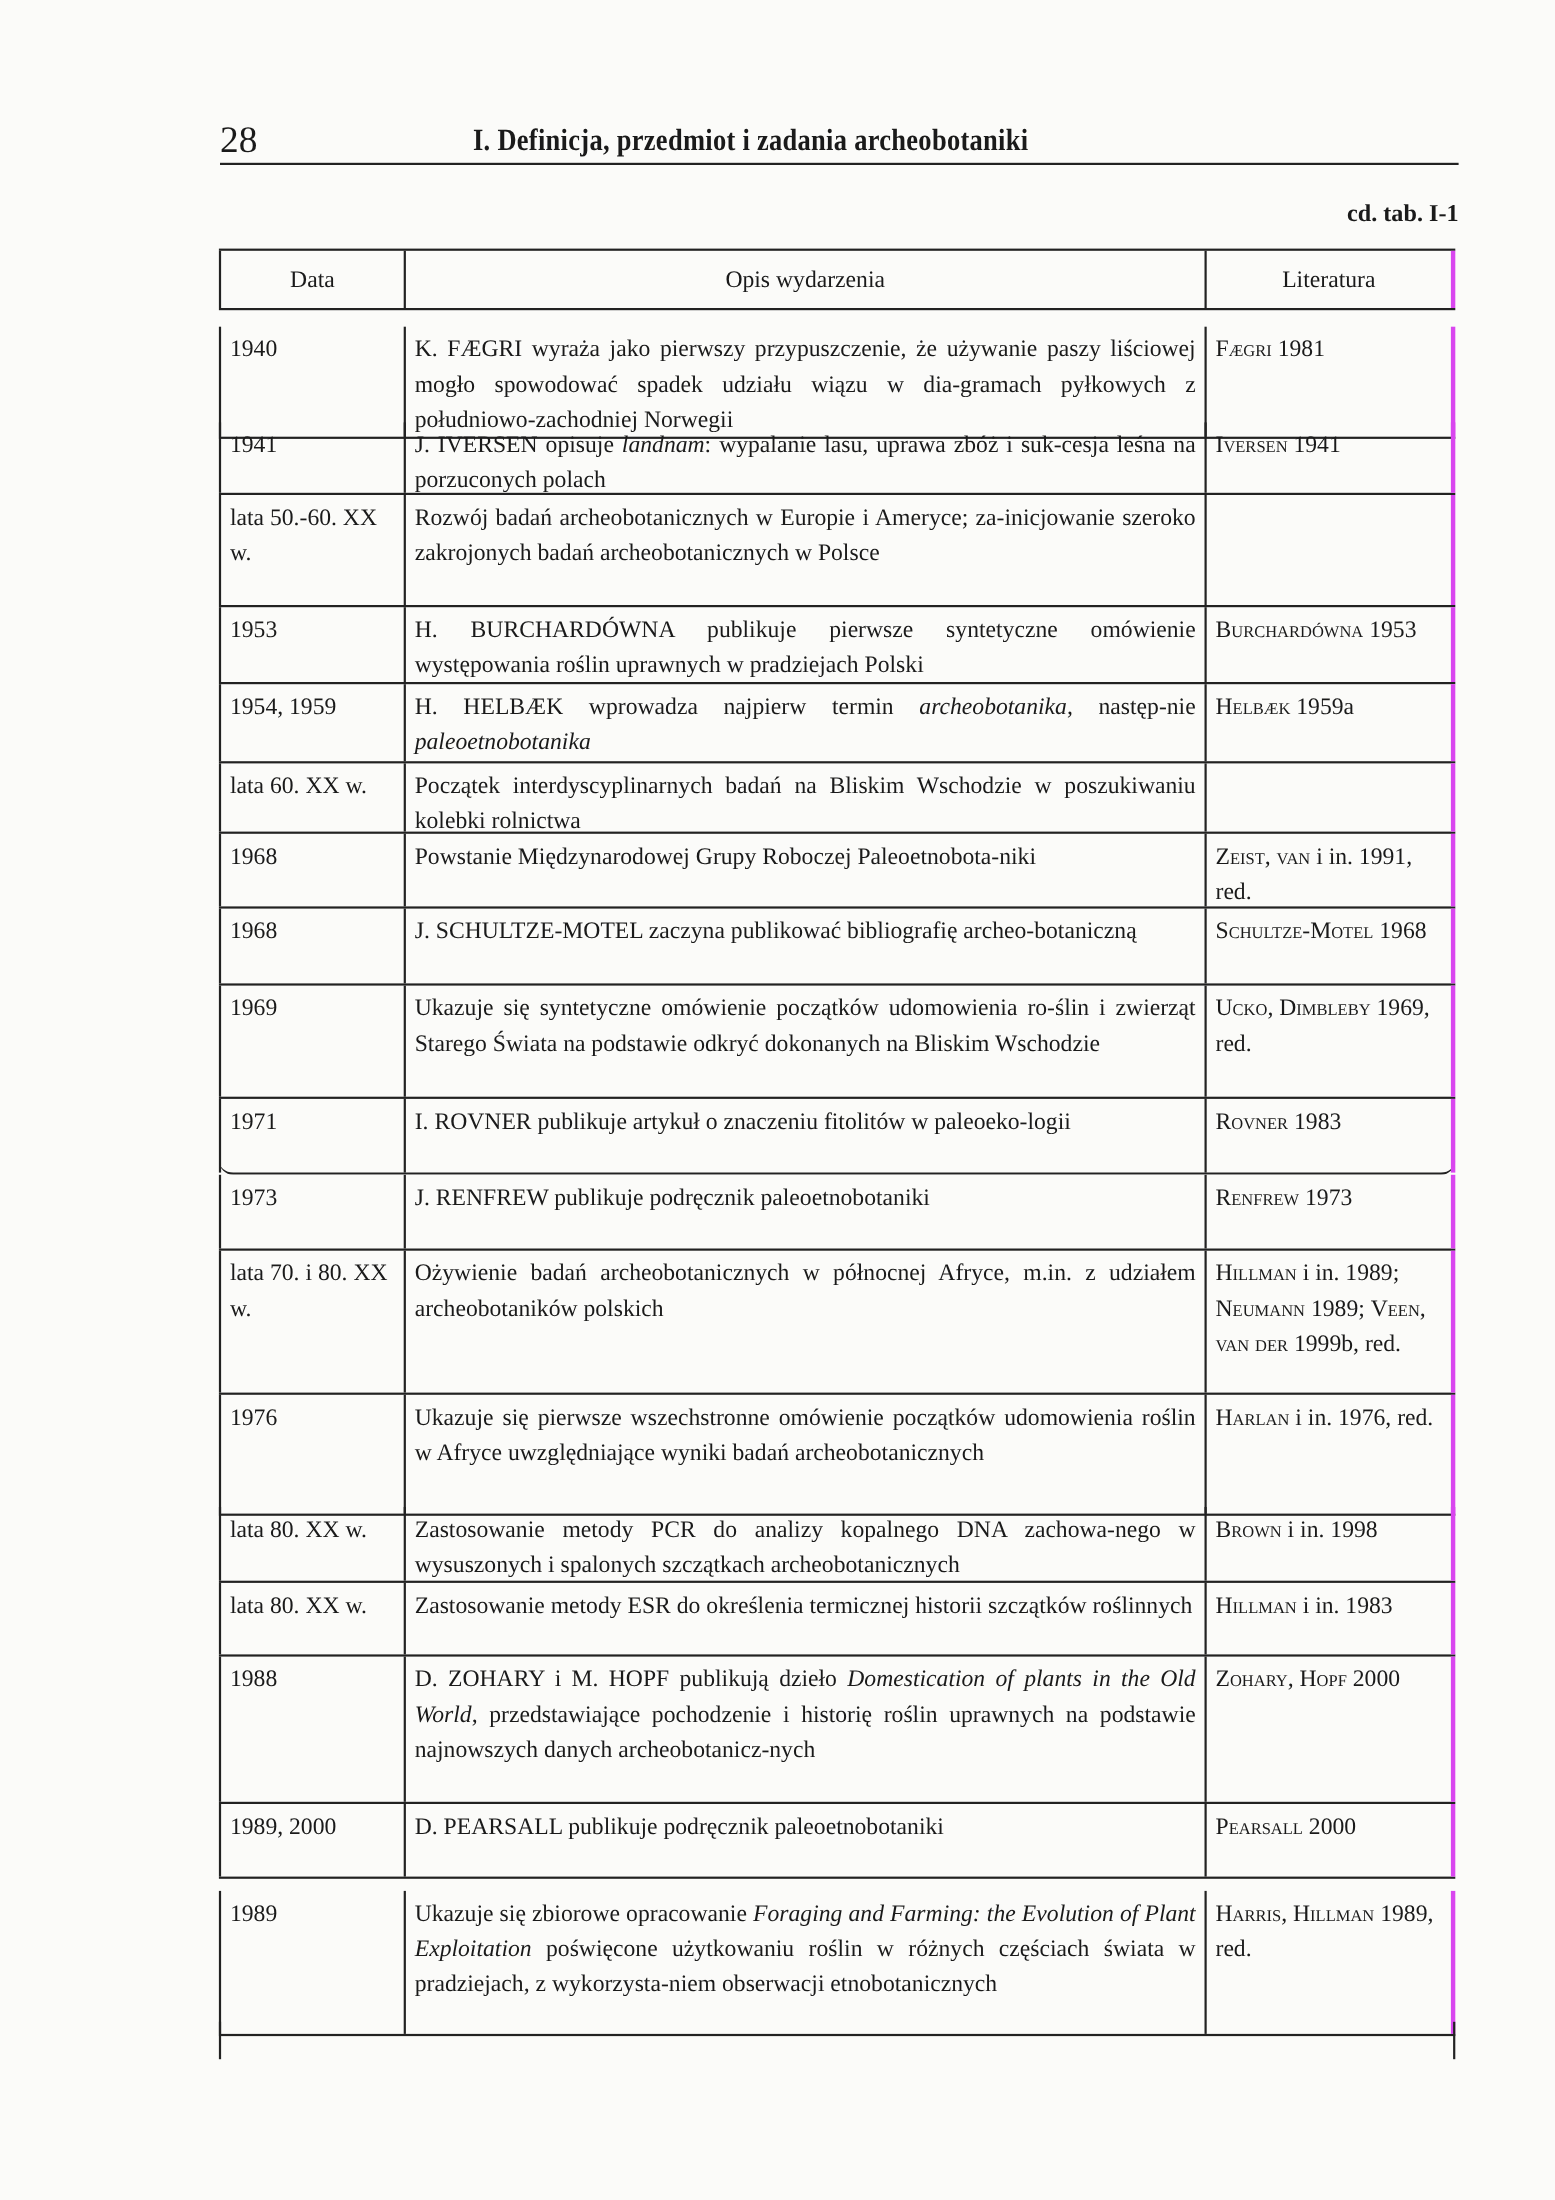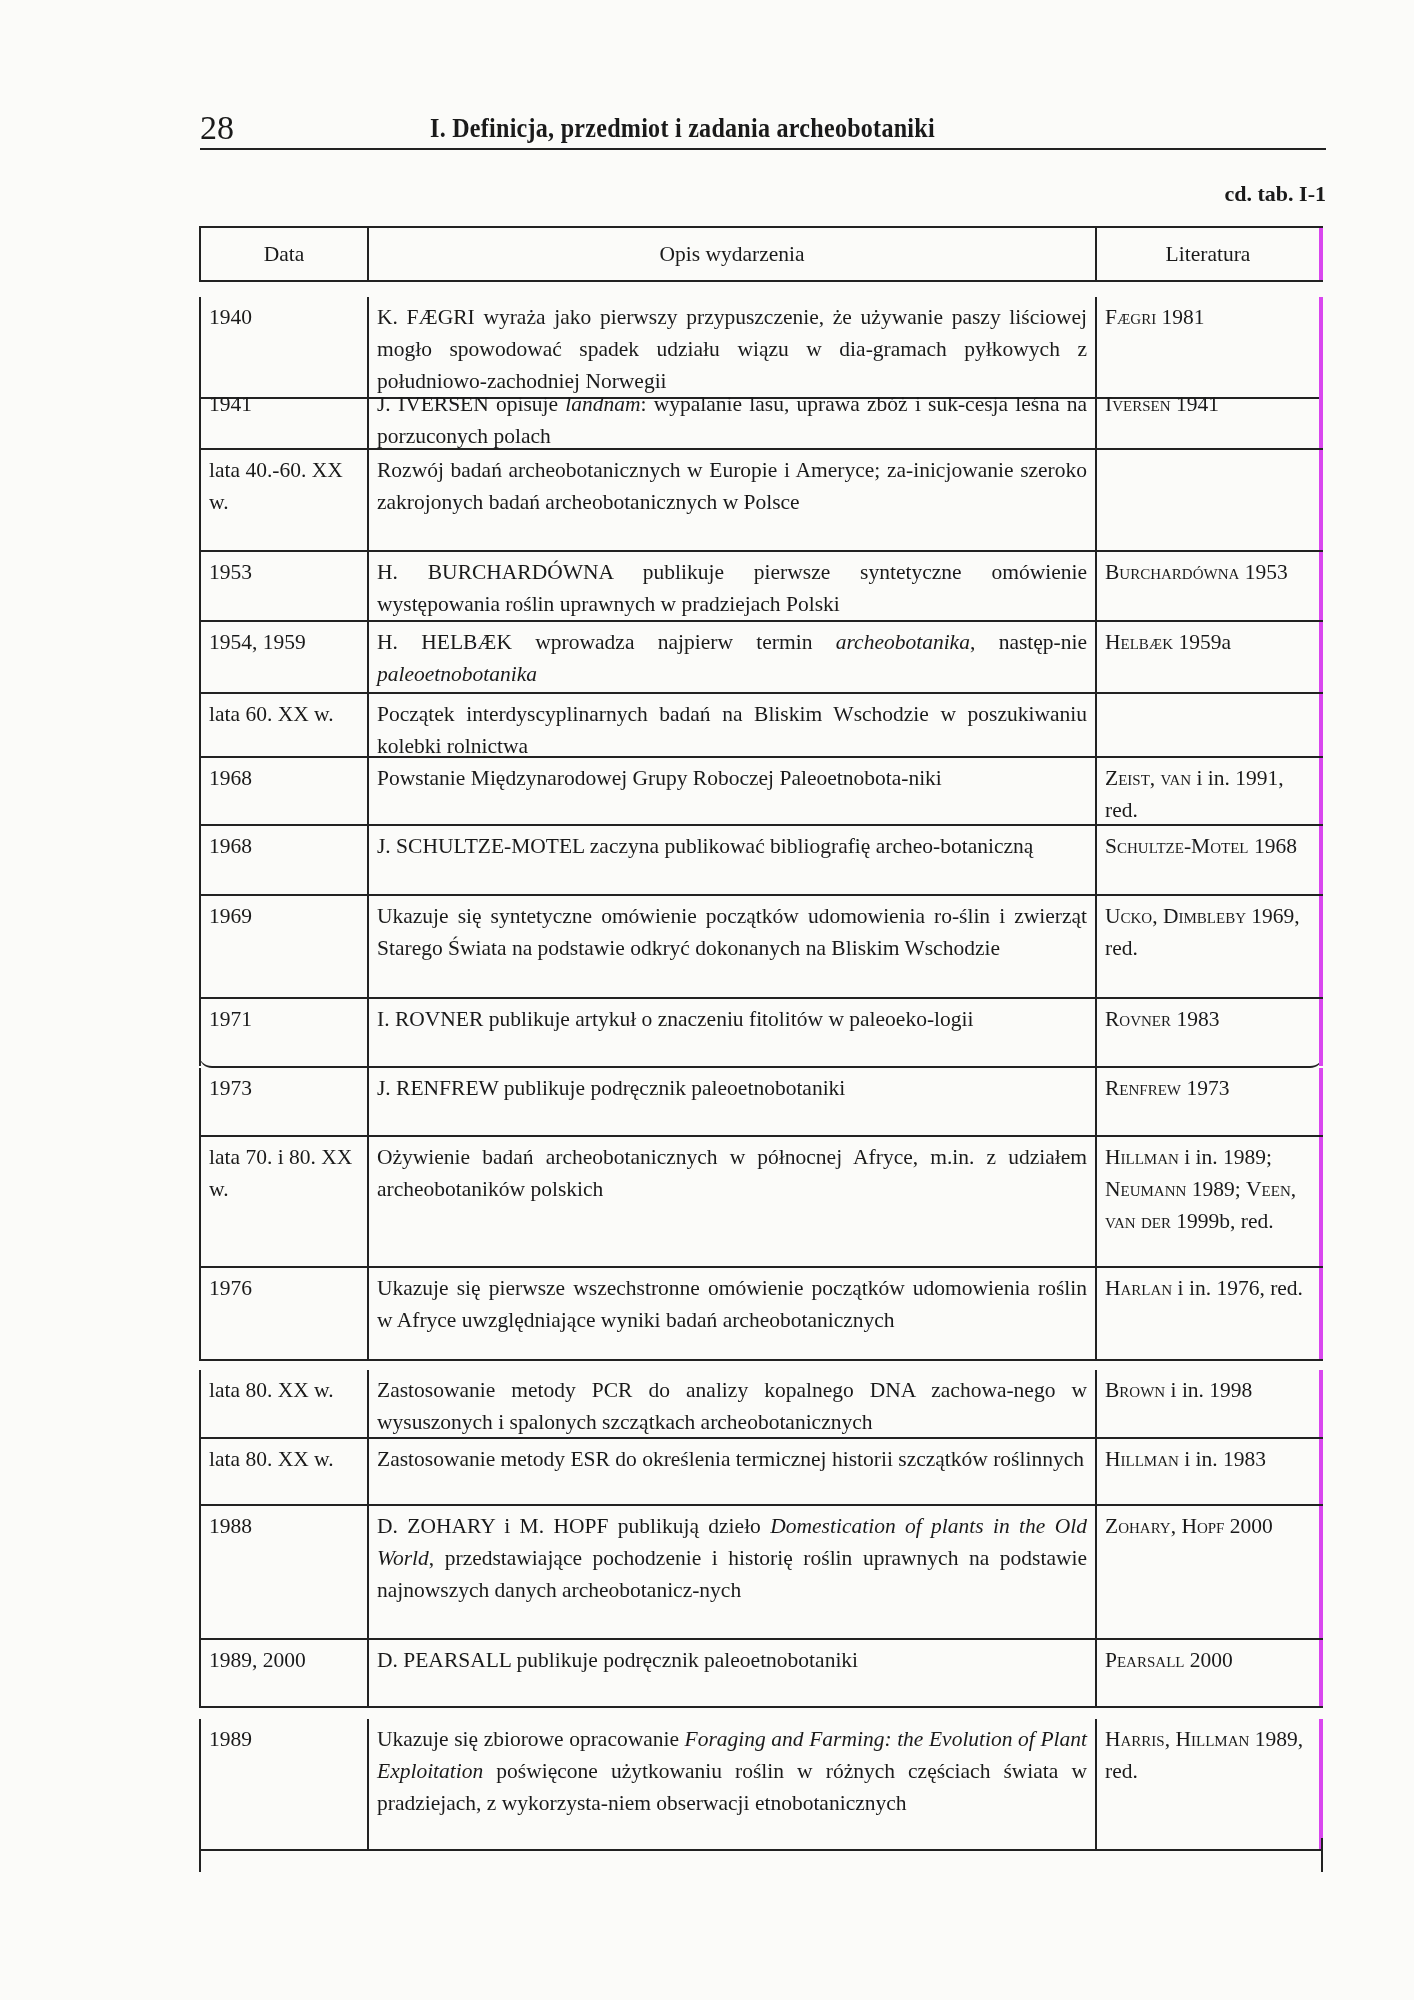--- a/index.html
+++ b/index.html
@@ -42,21 +42,21 @@
         <div class="cell c-date">1940</div>
         <div class="cell c-desc"><span>K. FÆGRI wyraża jako pierwszy przypuszczenie, że używanie paszy liściowej mogło spowodować spadek udziału wiązu w dia-gramach pyłkowych z południowo-zachodniej Norwegii</span></div>
         <div class="cell c-lit"><span class="sc">Fægri</span><span> 1981</span></div>
       </div>
       <div class="row" style="top: 156px; height: 66px;">
         <div class="cell c-date">1941</div>
         <div class="cell c-desc"><span>J. IVERSEN opisuje </span><span class="it">landnam</span><span>: wypalanie lasu, uprawa zbóż i suk-cesja leśna na porzuconych polach</span></div>
         <div class="cell c-lit"><span class="sc">Iversen</span><span> 1941</span></div>
       </div>
       <div class="row" style="top: 222px; height: 102px;">
-        <div class="cell c-date">lata 40.-60. XX w.</div>
+        <div class="cell c-date">lata 50.-60. XX w.</div>
         <div class="cell c-desc"><span>Rozwój badań archeobotanicznych w Europie i Ameryce; za-inicjowanie szeroko zakrojonych badań archeobotanicznych w Polsce</span></div>
         <div class="cell c-lit"></div>
       </div>
       <div class="row" style="top: 324px; height: 70px;">
         <div class="cell c-date">1953</div>
         <div class="cell c-desc"><span>H. BURCHARDÓWNA publikuje pierwsze syntetyczne omówienie występowania roślin uprawnych w pradziejach Polski</span></div>
         <div class="cell c-lit"><span class="sc">Burchardówna</span><span> 1953</span></div>
       </div>
       <div class="row" style="top: 394px; height: 72px;">
         <div class="cell c-date">1954, 1959</div>
@@ -91,21 +91,21 @@
       <div class="row" style="top: 840px; height: 69px;">
         <div class="cell c-date">1973</div>
         <div class="cell c-desc"><span>J. RENFREW publikuje podręcznik paleoetnobotaniki</span></div>
         <div class="cell c-lit"><span class="sc">Renfrew</span><span> 1973</span></div>
       </div>
       <div class="row" style="top: 909px; height: 131px;">
         <div class="cell c-date">lata 70. i 80. XX w.</div>
         <div class="cell c-desc"><span>Ożywienie badań archeobotanicznych w północnej Afryce, m.in. z udziałem archeobotaników polskich</span></div>
         <div class="cell c-lit"><span class="sc">Hillman</span><span> i in. 1989; </span><span class="sc">Neumann</span><span> 1989; </span><span class="sc">Veen, van der</span><span> 1999b, red.</span></div>
       </div>
-      <div class="row" style="top: 1040px; height: 93px;">
+      <div class="row" style="top: 1040px; height: 110px;">
         <div class="cell c-date">1976</div>
         <div class="cell c-desc"><span>Ukazuje się pierwsze wszechstronne omówienie początków udomowienia roślin w Afryce uwzględniające wyniki badań archeobotanicznych</span></div>
         <div class="cell c-lit"><span class="sc">Harlan</span><span> i in. 1976, red.</span></div>
       </div>
       <div class="row" style="top: 1142px; height: 69px;">
         <div class="cell c-date">lata 80. XX w.</div>
         <div class="cell c-desc"><span>Zastosowanie metody PCR do analizy kopalnego DNA zachowa-nego w wysuszonych i spalonych szczątkach archeobotanicznych</span></div>
         <div class="cell c-lit"><span class="sc">Brown</span><span> i in. 1998</span></div>
       </div>
       <div class="row" style="top: 1211px; height: 67px;">

